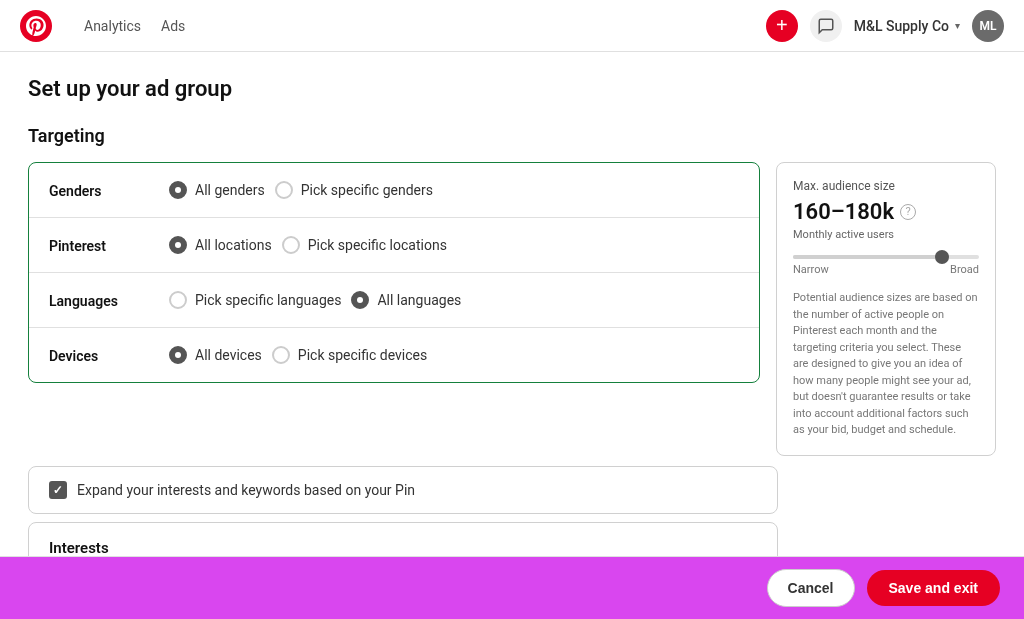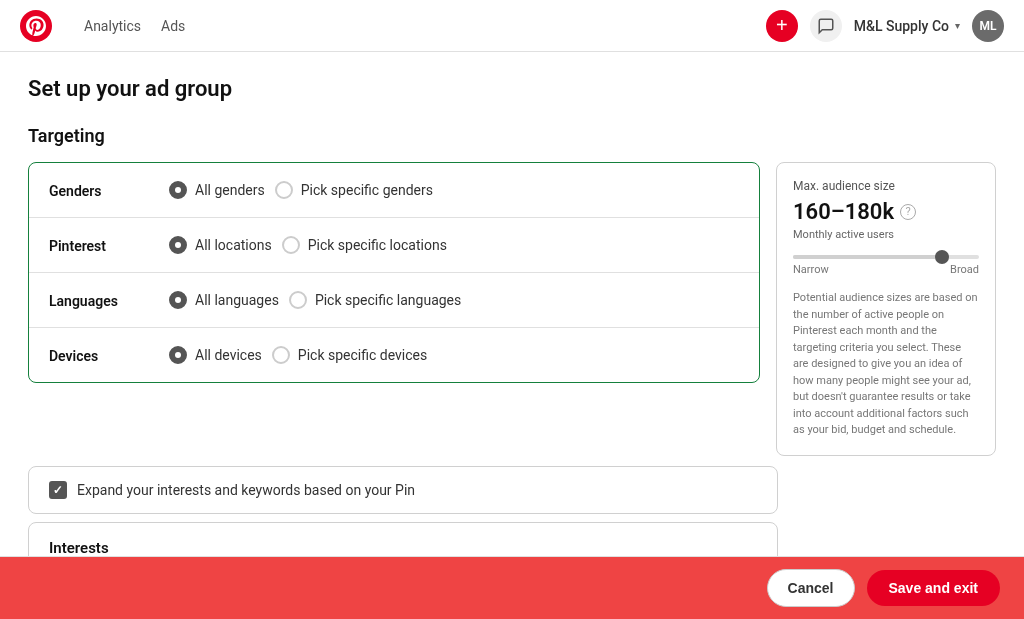--- a/index.html
+++ b/index.html
@@ -306,21 +306,21 @@
       font-weight: 600;
       text-decoration: none;
     }
 
     
     .footer {
       position: fixed;
       bottom: 0;
       left: 0;
       right: 0;
-      background: #ef4444;
+      background: #d946ef;
       border-top: 1px solid #e0e0e0;
       padding: 12px 24px;
       display: flex;
       justify-content: flex-end;
       gap: 12px;
       align-items: center;
     }
     .btn-cancel {
       padding: 10px 20px;
       border: 1px solid #ccc;
@@ -404,26 +404,26 @@
             <div class="radio-circle"></div>
             <span class="radio-label">Pick specific locations</span>
           </label>
         </div>
       </div>
 
       <div class="targeting-row">
         <span class="targeting-row-label">Languages</span>
         <div class="targeting-row-options">
           <label class="radio-option">
+            <div class="radio-circle"></div>
+            <span class="radio-label">Pick specific languages</span>
+          </label>
+          <label class="radio-option">
             <div class="radio-circle selected"></div>
             <span class="radio-label">All languages</span>
-          </label>
-          <label class="radio-option">
-            <div class="radio-circle"></div>
-            <span class="radio-label">Pick specific languages</span>
           </label>
         </div>
       </div>
 
       <div class="targeting-row">
         <span class="targeting-row-label">Devices</span>
         <div class="targeting-row-options">
           <label class="radio-option">
             <div class="radio-circle selected"></div>
             <span class="radio-label">All devices</span>

